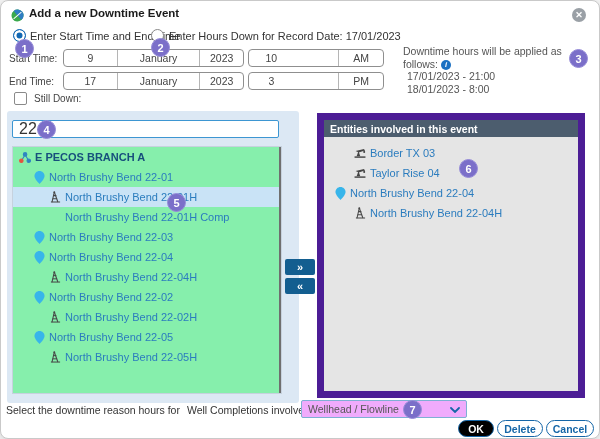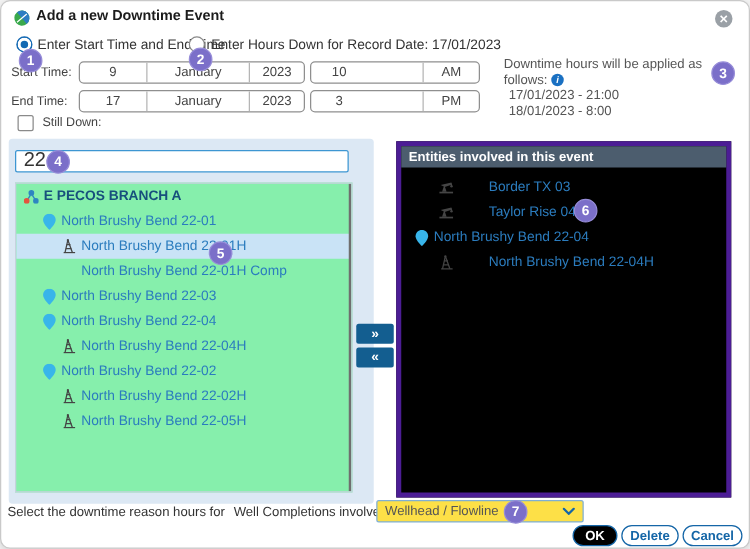--- a/index.html
+++ b/index.html
@@ -51,36 +51,36 @@
   #tree-box { position:absolute; left:11px; top:145px; width:270px; height:248px; background:#86efac;
     border:1px solid #c6d2de; padding-top:0; overflow:hidden; }
   .vscroll { position:absolute; right:0; top:0; bottom:0; width:2px; background:#6f6f6f; }
   .tree-row, .entity-row { height:20px; display:flex; align-items:center; font-size:11px; color:#2b7cbe; white-space:nowrap; cursor:pointer; }
   .tree-row.root { color:#174f7c; font-weight:bold; }
   .tree-row.indent-0 { padding-left:4px; }
   .tree-row.indent-1 { padding-left:18px; }
   .tree-row.indent-2 { padding-left:34px; }
   .tree-row.selected { background:#c9e3f6; }
   .entity-row.indent-0 { padding-left:8px; }
-  .entity-row.indent-1 { padding-left:28px;gap:24px; }
+  .entity-row.indent-1 { padding-left:28px; }
   .row-icon { width:16px; display:inline-flex; justify-content:center; align-items:center; }
   .row-label { margin-left:2px; }
   
   .xfer-btn { position:absolute; left:284px; width:30px; height:16px; background:#135e90; color:#fff; border:none;
     border-radius:2px; font-size:11px; font-weight:bold; line-height:14px; cursor:pointer; padding:0; }
   #btn-add-all { top:258px; }
   #btn-remove-all { top:277px; }
   
-  #entities-panel { position:absolute; left:316px; top:112px; width:268px; height:285px; background:#000000; border:4px solid #4c1d95; }
+  #entities-panel { position:absolute; left:316px; top:112px; width:268px; height:285px; background:#e5e5e5; border:7px solid #4c1d95; }
   #entities-header { height:17px; background:#4c5d6e; color:#fff; font-size:10.5px; font-weight:bold;
     display:flex; align-items:center; padding-left:6px; }
   #entities-body { padding-top:6px; }
   
   #reason-label { position:absolute; left:5px; top:403px; font-size:10.5px; color:#333; display:flex; gap:7px; }
-  #reason-select { position:absolute; left:300px; top:399px; width:166px; height:18px; background:#fde047;
+  #reason-select { position:absolute; left:300px; top:399px; width:166px; height:18px; background:#f0abfc;
     border:1px solid #7fafd4; border-radius:2px; display:flex; align-items:center; padding:0 6px; font-size:10.5px; color:#555; cursor:pointer; }
   #reason-select .chev { margin-left:auto; }
   .btn { position:absolute; top:419px; height:17px; border-radius:9px; font-size:10.5px; font-weight:bold;
     display:flex; align-items:center; justify-content:center; cursor:pointer; }
   #btn-ok { left:457px; width:36px; background:#000000; color:#fff; border:1px solid #1566a7; }
   #btn-delete { left:496px; width:46px; background:#fff; color:#1566a7; border:1px solid #1566a7; }
   #btn-cancel { left:545px; width:48px; background:#fff; color:#1566a7; border:1px solid #1566a7;text-align:right; }
   
   .badge { position:absolute; width:19px; height:19px; border-radius:50%; background:#7b6fc9; border:1px solid #968cd8;
     color:#fff; font-size:11px; font-weight:bold; display:flex; align-items:center; justify-content:center; z-index:20; }
@@ -240,20 +240,28 @@
                 <path d="M4.7 1 L8.6 12"></path>
                 <path d="M3.6 5 h3.3"></path>
                 <path d="M2.9 8.5 h4.8"></path>
                 <path d="M1 12 h10"></path>
               </g>
               <circle cx="4.7" cy="1.2" r="1" fill="#454545"></circle>
             </svg>
           </span>
           <span class="row-label">North Brushy Bend 22-02H</span>
         </div>
+        <div class="tree-row indent-1">
+          <span class="row-icon">
+            <svg viewBox="0 0 12 14" width="11" height="13">
+              <path d="M6 0C2.9 0 .5 2.4.5 5.4.5 9 6 14 6 14s5.5-5 5.5-8.6C11.5 2.4 9.1 0 6 0z" fill="#38b5ea"></path>
+            </svg>
+          </span>
+          <span class="row-label">North Brushy Bend 22-05</span>
+        </div>
         <div class="tree-row indent-2">
           <span class="row-icon">
             <svg viewBox="0 0 12 13" width="11" height="12">
               <g stroke="#454545" stroke-width="1.1" fill="none">
                 <path d="M4.7 1 L2.2 12"></path>
                 <path d="M4.7 1 L8.6 12"></path>
                 <path d="M3.6 5 h3.3"></path>
                 <path d="M2.9 8.5 h4.8"></path>
                 <path d="M1 12 h10"></path>
               </g>

